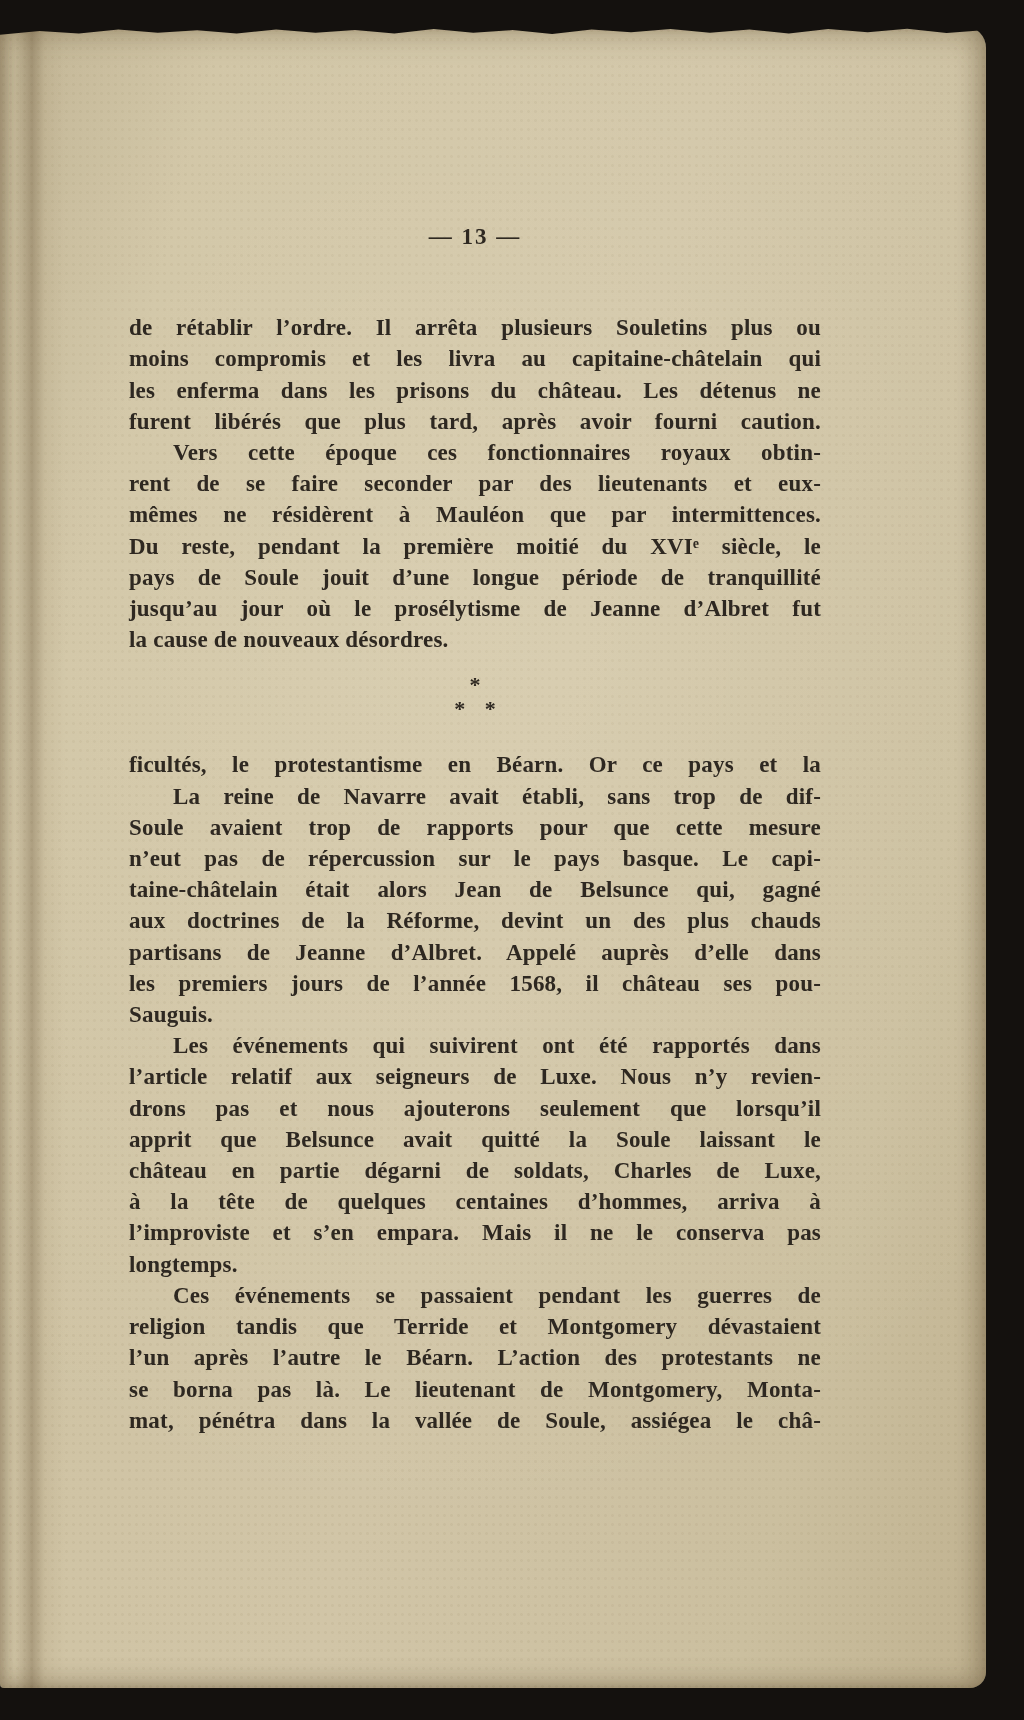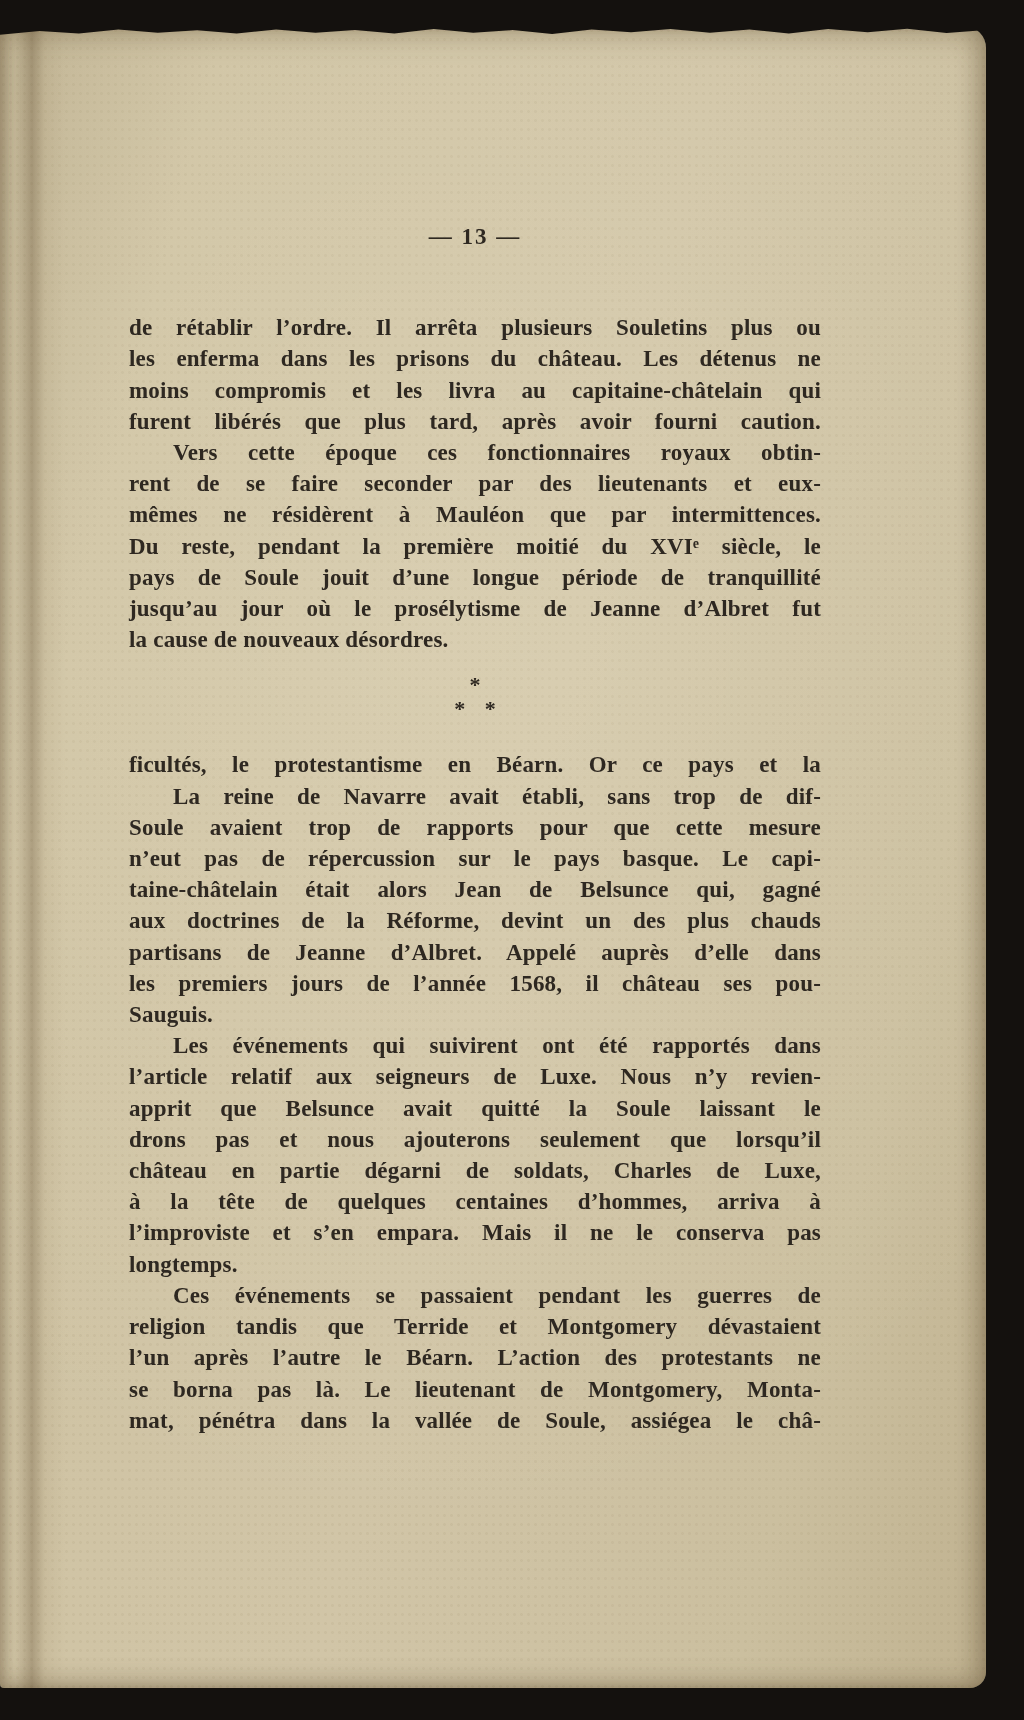--- a/index.html
+++ b/index.html
@@ -55,22 +55,22 @@
 <body>
 
 <div class="stage">
   <div class="paper">
     <div class="crease"></div>
     <div class="text-col">
       <div class="page-number">— 13 —</div>
       <div>
           <div>
             <div class="line">de rétablir l’ordre. Il arrêta plusieurs Souletins plus ou</div>
+            <div class="line">moins compromis et les livra au capitaine-châtelain qui</div>
             <div class="line">les enferma dans les prisons du château. Les détenus ne</div>
-            <div class="line">moins compromis et les livra au capitaine-châtelain qui</div>
             <div class="line">furent libérés que plus tard, après avoir fourni caution.</div>
           </div>
           <div>
             <div class="line indent">Vers cette époque ces fonctionnaires royaux obtin-</div>
             <div class="line">rent de se faire seconder par des lieutenants et eux-</div>
             <div class="line">mêmes ne résidèrent à Mauléon que par intermittences.</div>
             <div class="line">Du reste, pendant la première moitié du XVIᵉ siècle, le</div>
             <div class="line">pays de Soule jouit d’une longue période de tranquillité</div>
             <div class="line">jusqu’au jour où le prosélytisme de Jeanne d’Albret fut</div>
             <div class="line end">la cause de nouveaux désordres.</div>
@@ -88,22 +88,22 @@
             <div class="line">n’eut pas de répercussion sur le pays basque. Le capi-</div>
             <div class="line">taine-châtelain était alors Jean de Belsunce qui, gagné</div>
             <div class="line">aux doctrines de la Réforme, devint un des plus chauds</div>
             <div class="line">partisans de Jeanne d’Albret. Appelé auprès d’elle dans</div>
             <div class="line">les premiers jours de l’année 1568, il château ses pou-</div>
             <div class="line end">Sauguis.</div>
           </div>
           <div>
             <div class="line indent">Les événements qui suivirent ont été rapportés dans</div>
             <div class="line">l’article relatif aux seigneurs de Luxe. Nous n’y revien-</div>
+            <div class="line">drons pas et nous ajouterons seulement que lorsqu’il</div>
             <div class="line">apprit que Belsunce avait quitté la Soule laissant le</div>
-            <div class="line">drons pas et nous ajouterons seulement que lorsqu’il</div>
             <div class="line">château en partie dégarni de soldats, Charles de Luxe,</div>
             <div class="line">à la tête de quelques centaines d’hommes, arriva à</div>
             <div class="line">l’improviste et s’en empara. Mais il ne le conserva pas</div>
             <div class="line end">longtemps.</div>
           </div>
           <div>
             <div class="line indent">Ces événements se passaient pendant les guerres de</div>
             <div class="line">religion tandis que Terride et Montgomery dévastaient</div>
             <div class="line">l’un après l’autre le Béarn. L’action des protestants ne</div>
             <div class="line">se borna pas là. Le lieutenant de Montgomery, Monta-</div>

